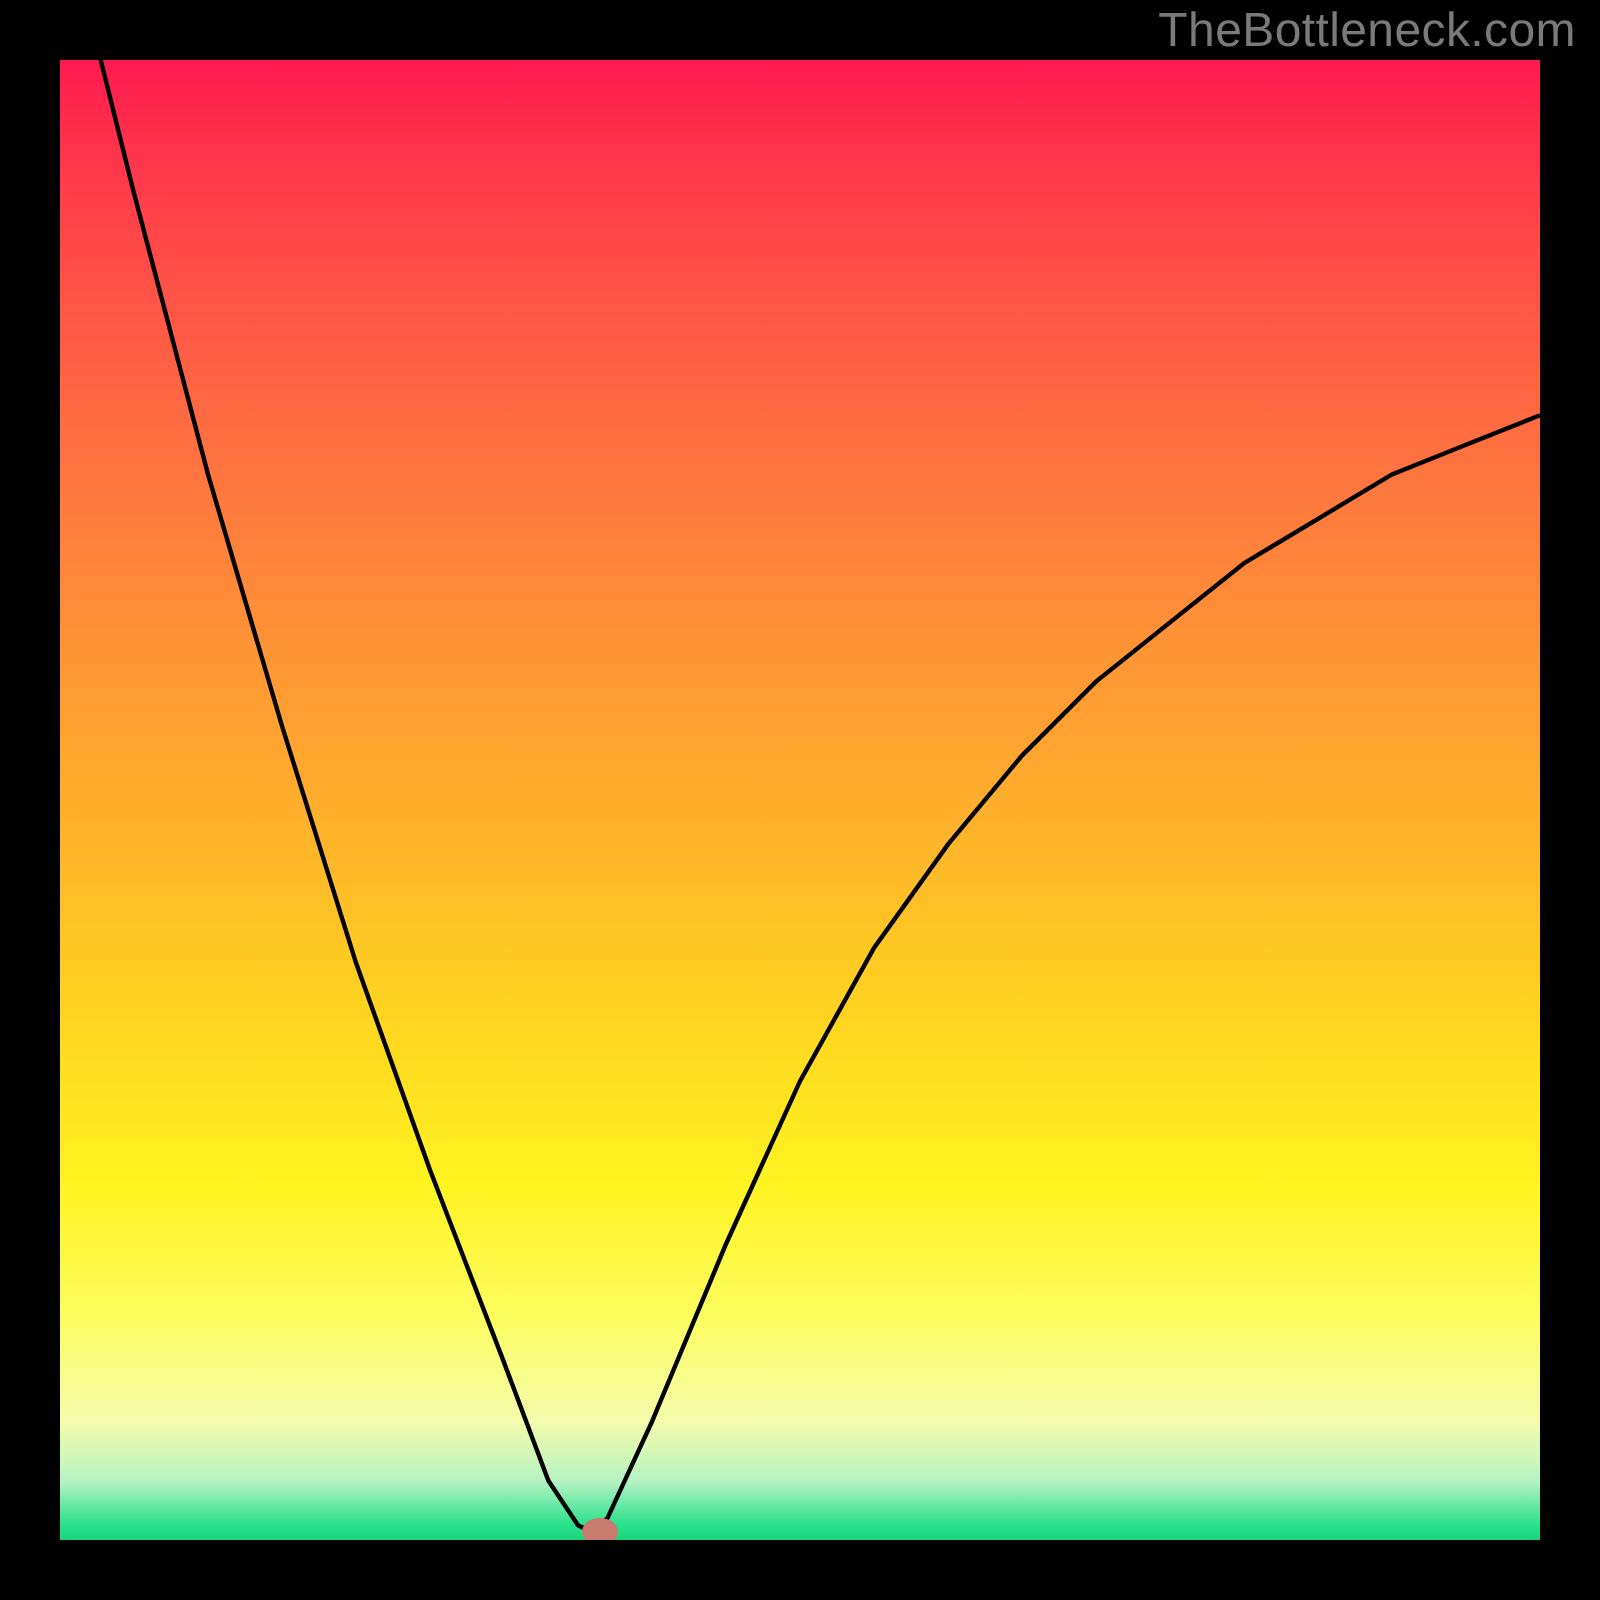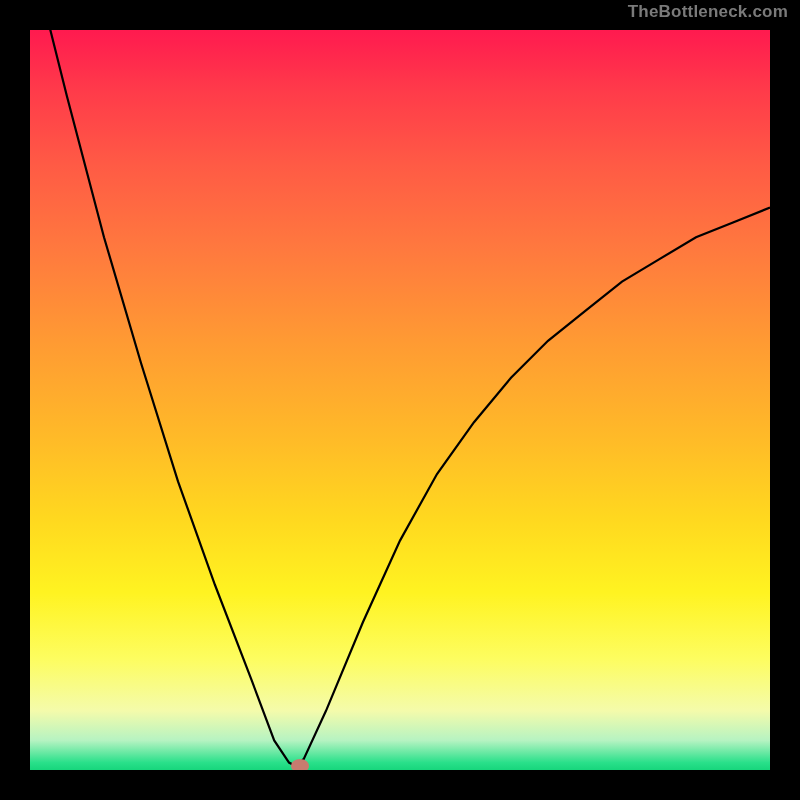--- a/index.html
+++ b/index.html
@@ -15,22 +15,22 @@
     position: relative;
     width: 800px;
     height: 800px;
     background: #000;
   }
   .watermark {
     position: absolute;
     top: 2px;
     right: 12px;
     color: #7a7a7a;
-    font-size: 17px;
-    font-weight: 700;
+    font-size: 24px;
+    font-weight: 400;
     letter-spacing: 0.2px;
     z-index: 10;
   }
   .plot-area {
     position: absolute;
     left: 30px;
     top: 30px;
     width: 740px;
     height: 740px;
     overflow: hidden;

